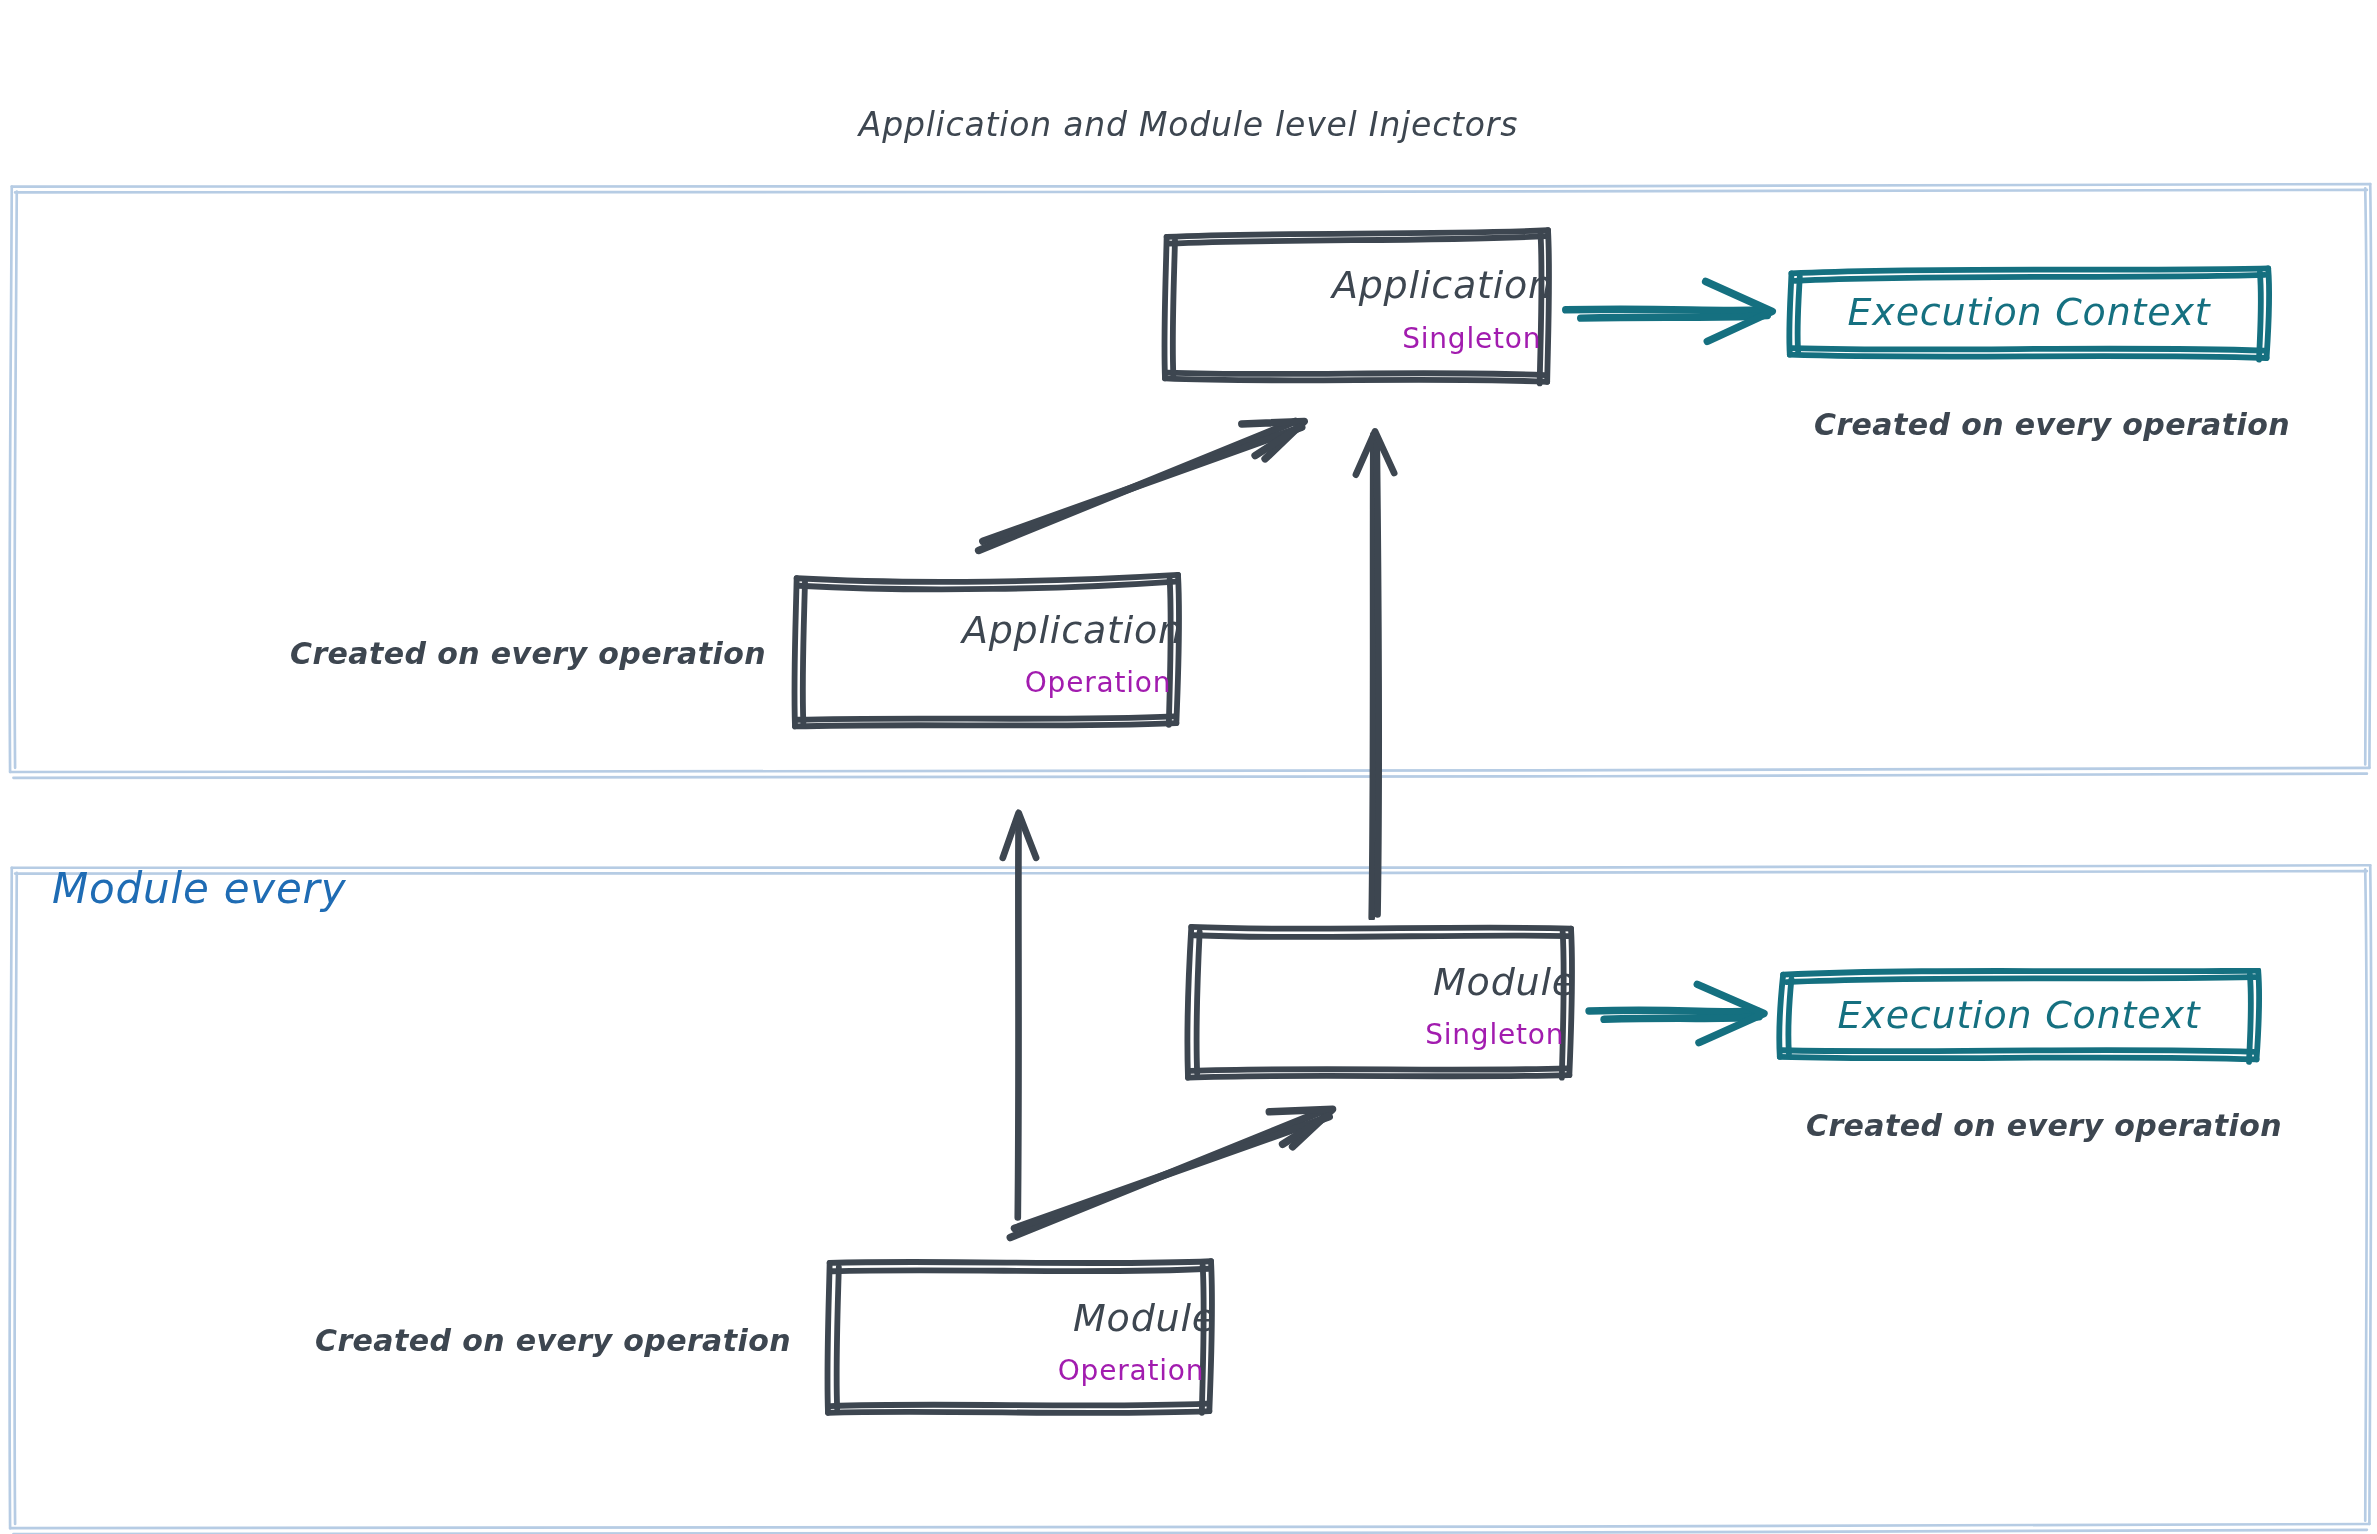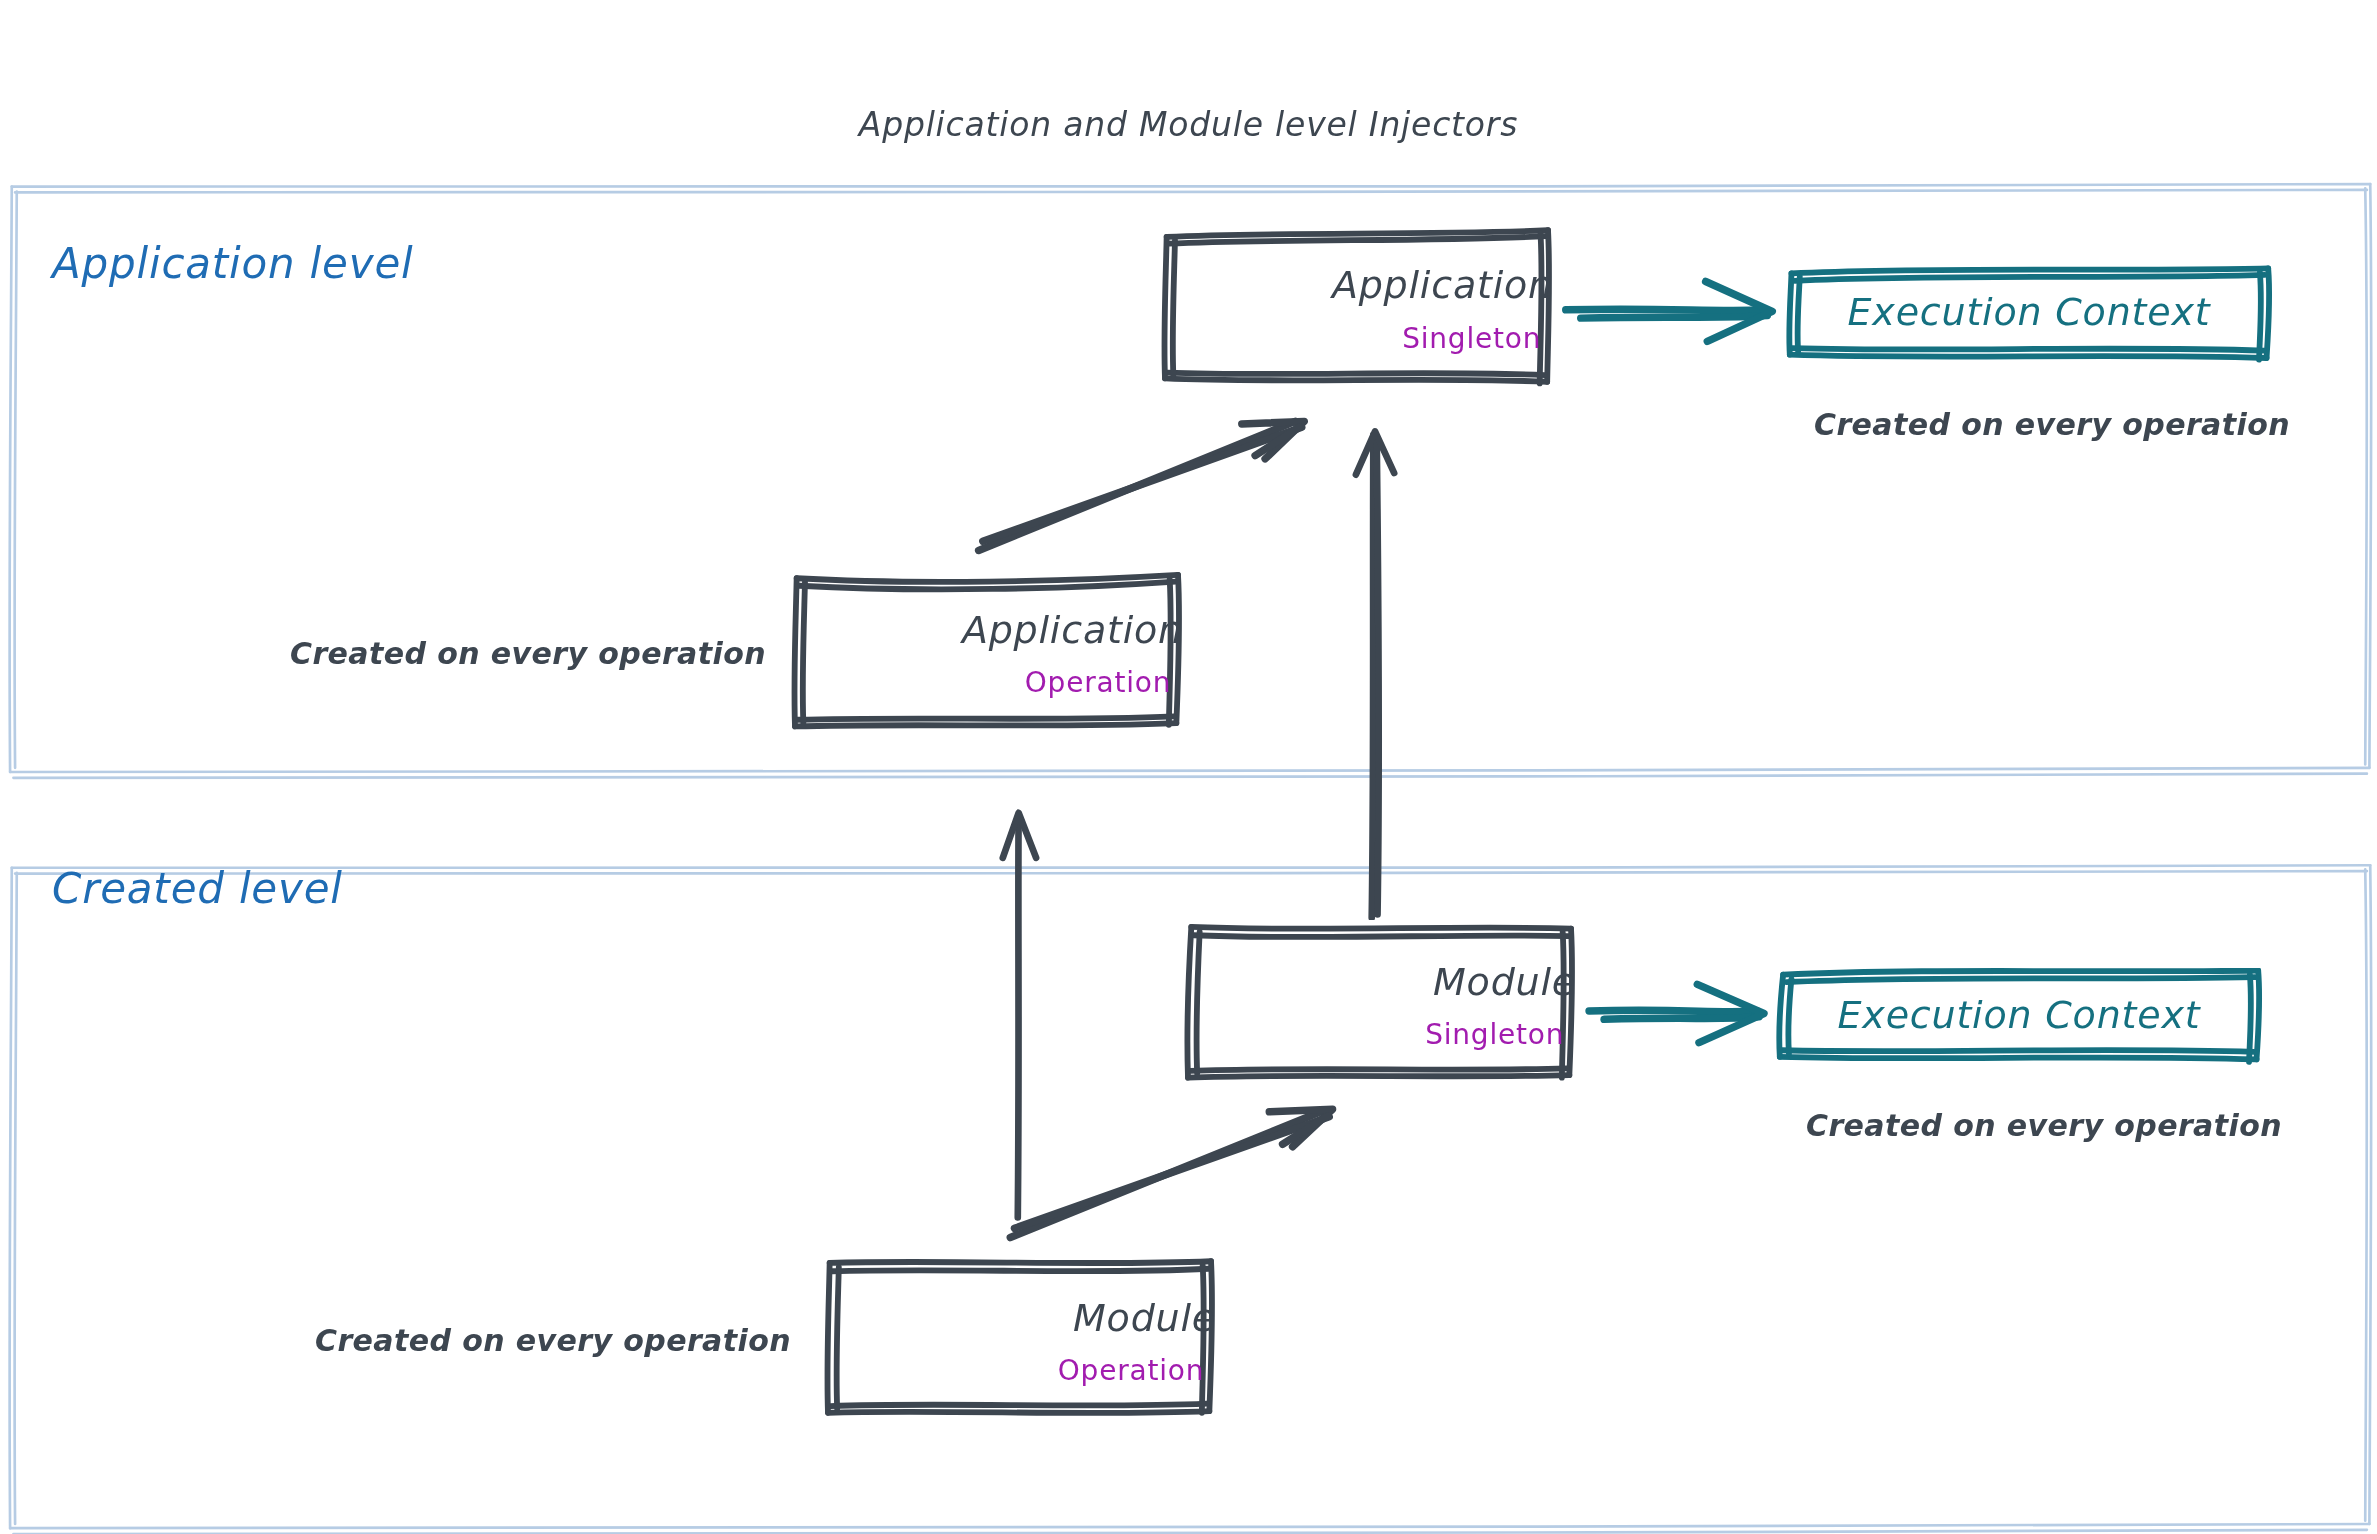--- a/index.html
+++ b/index.html
@@ -147,22 +147,21 @@
       <path d="M18 1049 C 800 1044, 2000 1053, 2842 1046"></path>
       <path d="M2846 1039 C 2849 1270, 2846 1590, 2845 1830"></path>
       <path d="M2840 1044 C 2844 1280, 2841 1596, 2840 1826"></path>
       <path d="M2845 1830 C 1900 1838, 700 1827, 12 1835"></path>
       <path d="M2842 1837 C 1880 1845, 690 1834, 16 1842"></path>
       <path d="M12 1835 C 10 1600, 13 1280, 14 1042"></path>
       <path d="M18 1830 C 16 1600, 19 1285, 20 1048"></path>
     </g>
   </svg>
 
-  <div class="txt level-label" id="app-level-label">Application level</div>
-  <div class="txt level-label" id="mod-level-label">Created level</div>
+  <div class="txt level-label" id="mod-level-label">Module every</div>
 
   <svg class="layer" viewBox="0 0 2854 1842" width="2377" height="1534" fill="none">
 
     <g stroke="#157080" fill="none" stroke-width="9" stroke-linecap="round" stroke-linejoin="round">
       <path d="M1880 372 C 2000 369, 2060 375, 2120 372"></path>
       <path d="M1898 382 C 2010 379, 2065 383, 2122 379"></path>
       <path d="M2048 338 L 2128 374 L 2050 410"></path>
     </g>
 
     <g stroke="#157080" fill="none" stroke-width="9" stroke-linecap="round" stroke-linejoin="round">

